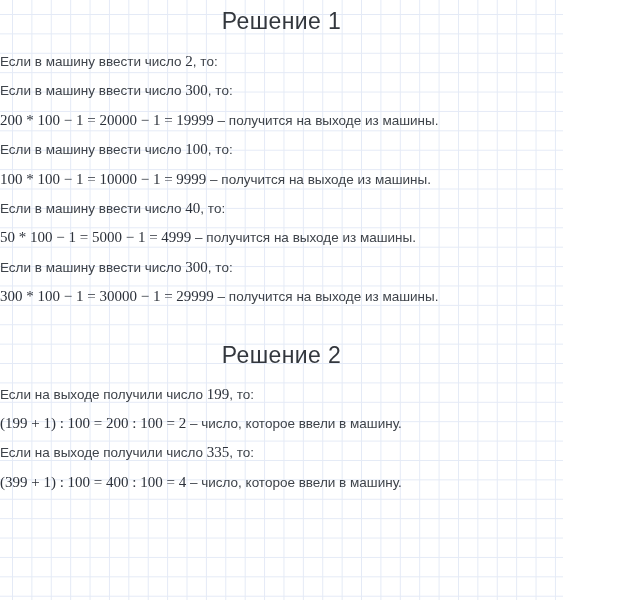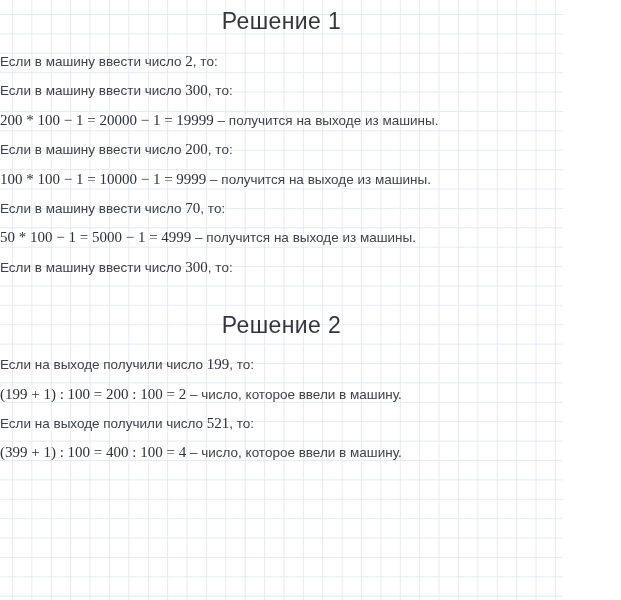--- a/index.html
+++ b/index.html
@@ -61,31 +61,32 @@
 <body>
 
 <div class="page">
 
   <div class="section section--first">
     <h1 class="section-title">Решение 1</h1>
     <div class="lines">
         <p class="line"><span class="seg sans">Если в машину ввести число </span><span class="seg serif">2</span><span class="seg sans">, то:</span></p>
         <p class="line"><span class="seg sans">Если в машину ввести число </span><span class="seg serif">300</span><span class="seg sans">, то:</span></p>
         <p class="line"><span class="seg serif">200 * 100 − 1 = 20000 − 1 = 19999</span><span class="seg sans"> – получится на выходе из машины.</span></p>
-        <p class="line"><span class="seg sans">Если в машину ввести число </span><span class="seg serif">200</span><span class="seg sans">, то:</span></p>
+        <p class="line"><span class="seg sans">Если в машину ввести число </span><span class="seg serif">100</span><span class="seg sans">, то:</span></p>
         <p class="line"><span class="seg serif">100 * 100 − 1 = 10000 − 1 = 9999</span><span class="seg sans"> – получится на выходе из машины.</span></p>
-        <p class="line"><span class="seg sans">Если в машину ввести число </span><span class="seg serif">70</span><span class="seg sans">, то:</span></p>
+        <p class="line"><span class="seg sans">Если в машину ввести число </span><span class="seg serif">40</span><span class="seg sans">, то:</span></p>
         <p class="line"><span class="seg serif">50 * 100 − 1 = 5000 − 1 = 4999</span><span class="seg sans"> – получится на выходе из машины.</span></p>
         <p class="line"><span class="seg sans">Если в машину ввести число </span><span class="seg serif">300</span><span class="seg sans">, то:</span></p>
+        <p class="line"><span class="seg serif">300 * 100 − 1 = 30000 − 1 = 29999</span><span class="seg sans"> – получится на выходе из машины.</span></p>
       </div>
   </div>
 
   <div class="section section--second">
     <h1 class="section-title">Решение 2</h1>
     <div class="lines">
         <p class="line"><span class="seg sans">Если на выходе получили число </span><span class="seg serif">199</span><span class="seg sans">, то:</span></p>
         <p class="line"><span class="seg serif">(199 + 1) : 100 = 200 : 100 = 2</span><span class="seg sans"> – число, которое ввели в машину.</span></p>
-        <p class="line"><span class="seg sans">Если на выходе получили число </span><span class="seg serif">521</span><span class="seg sans">, то:</span></p>
+        <p class="line"><span class="seg sans">Если на выходе получили число </span><span class="seg serif">335</span><span class="seg sans">, то:</span></p>
         <p class="line"><span class="seg serif">(399 + 1) : 100 = 400 : 100 = 4</span><span class="seg sans"> – число, которое ввели в машину.</span></p>
       </div>
   </div>
 
 </div>
 
 </body></html>

